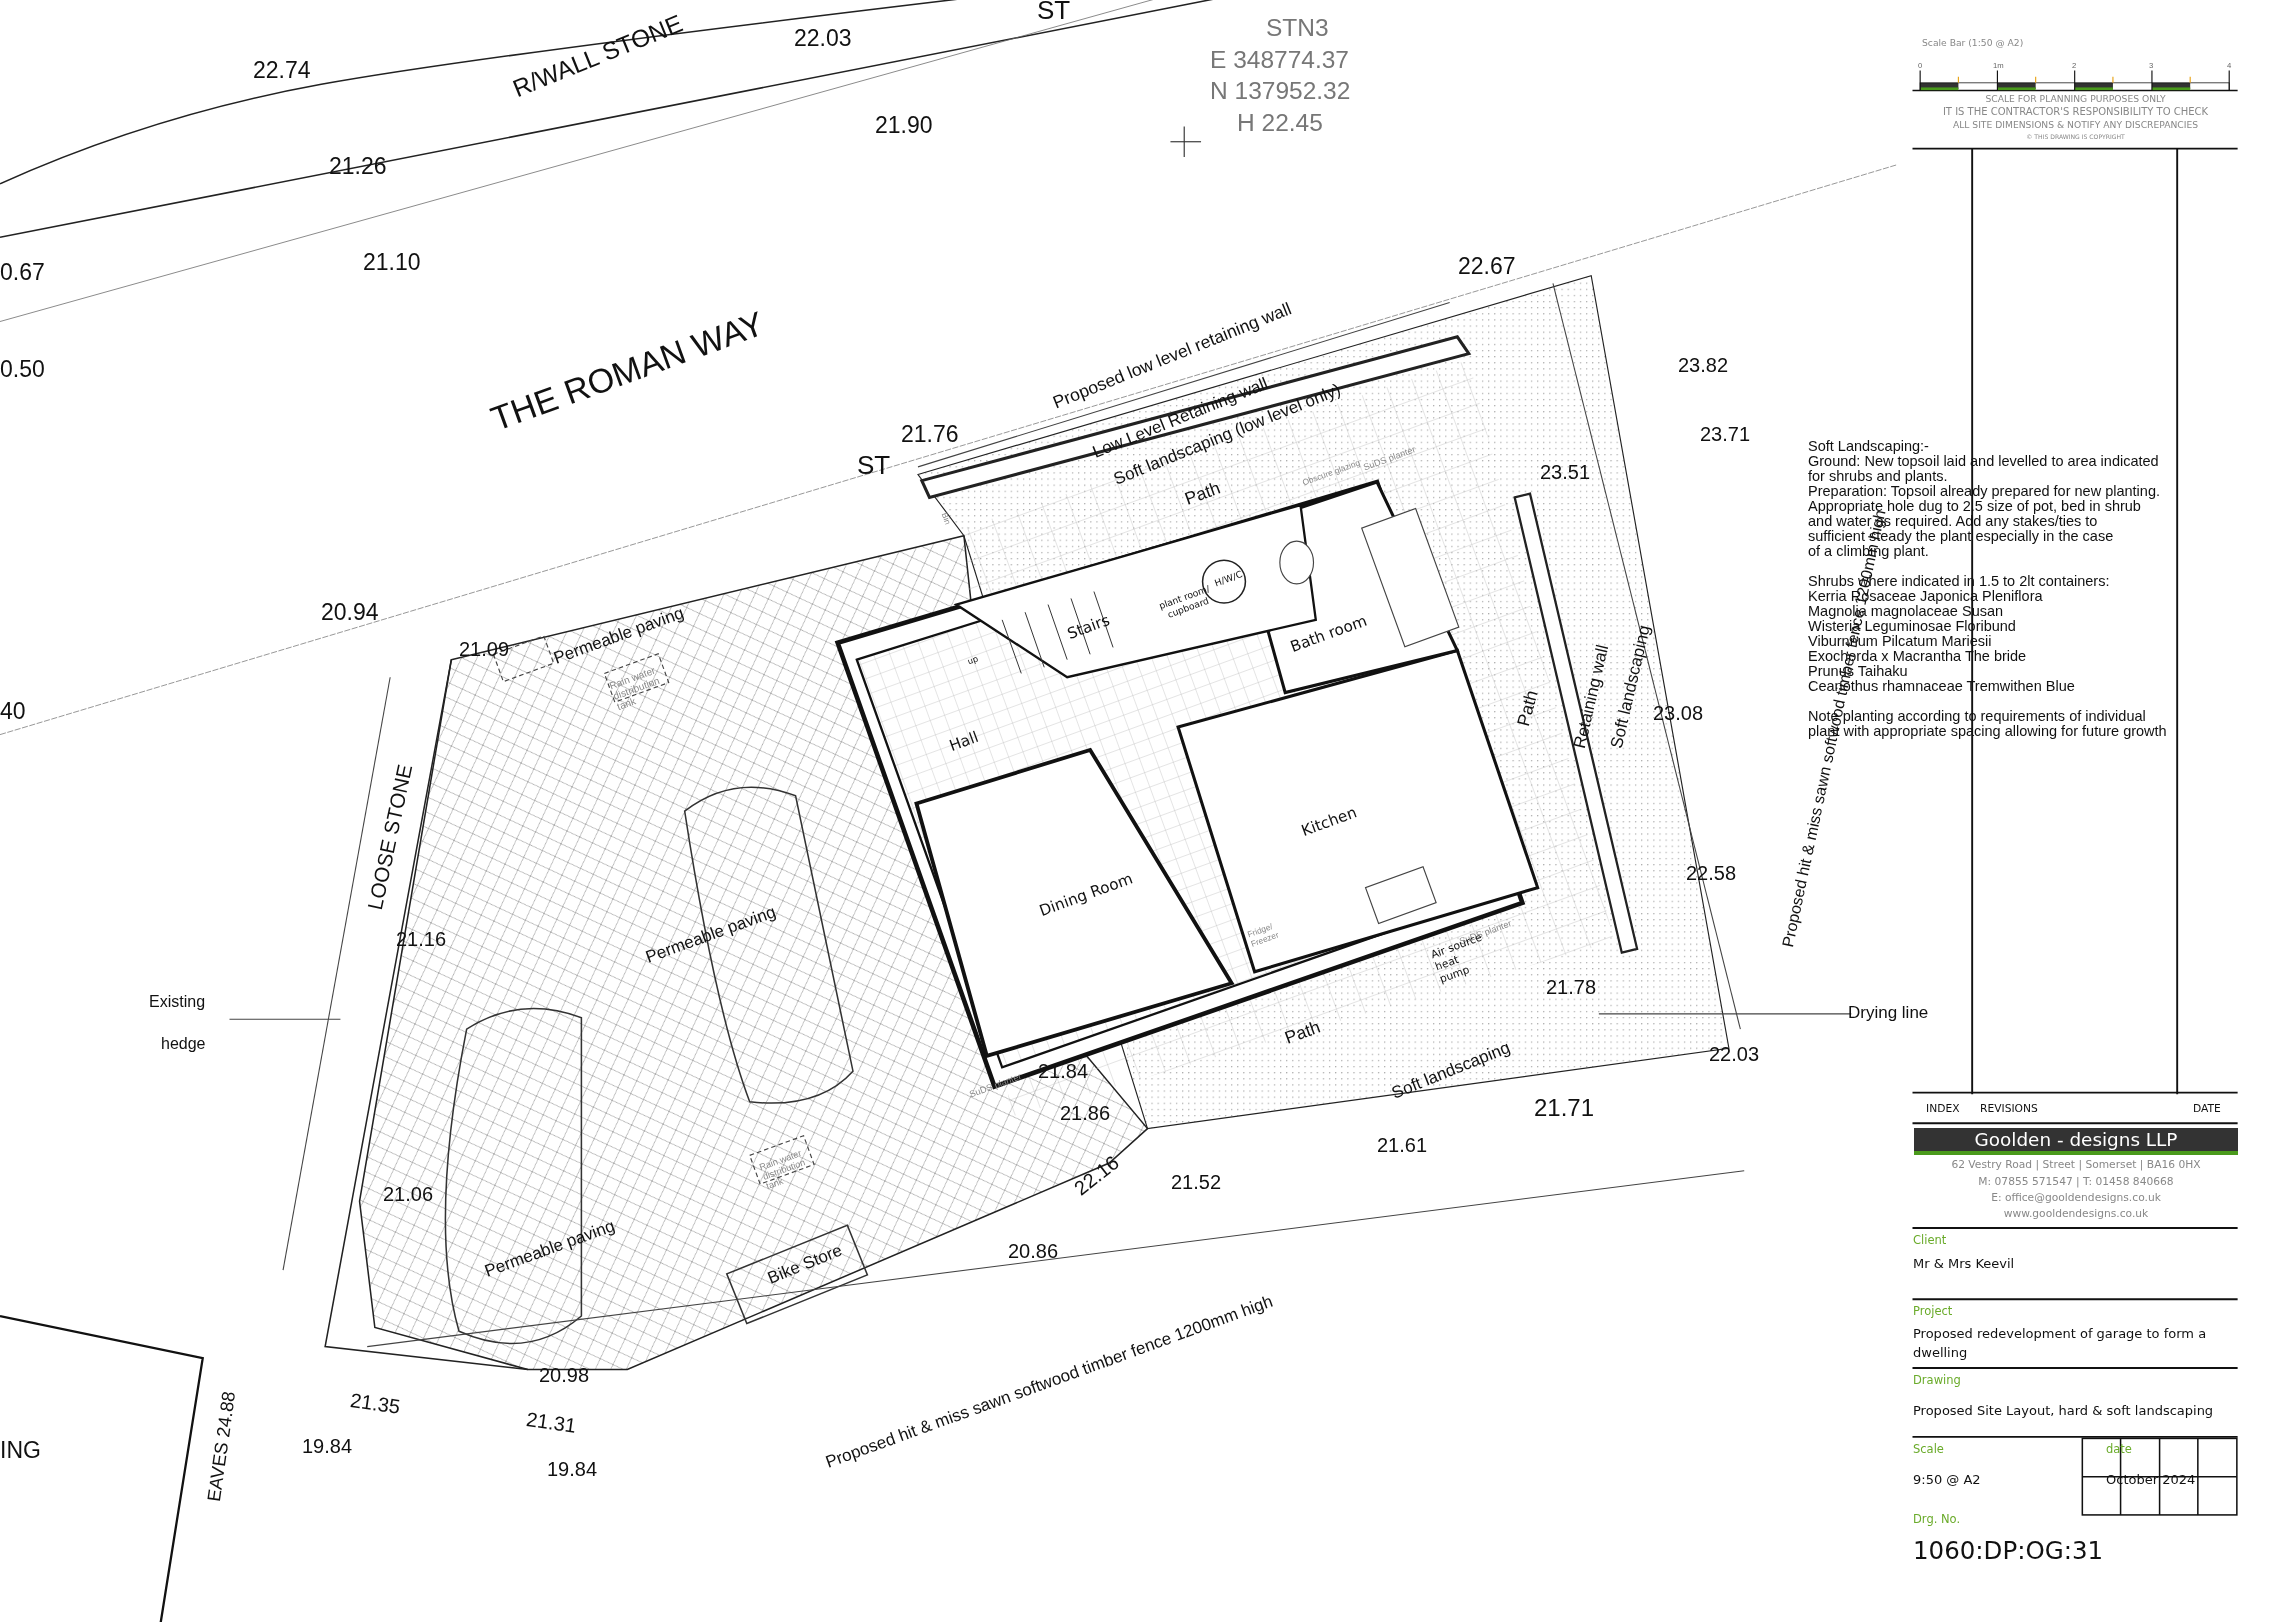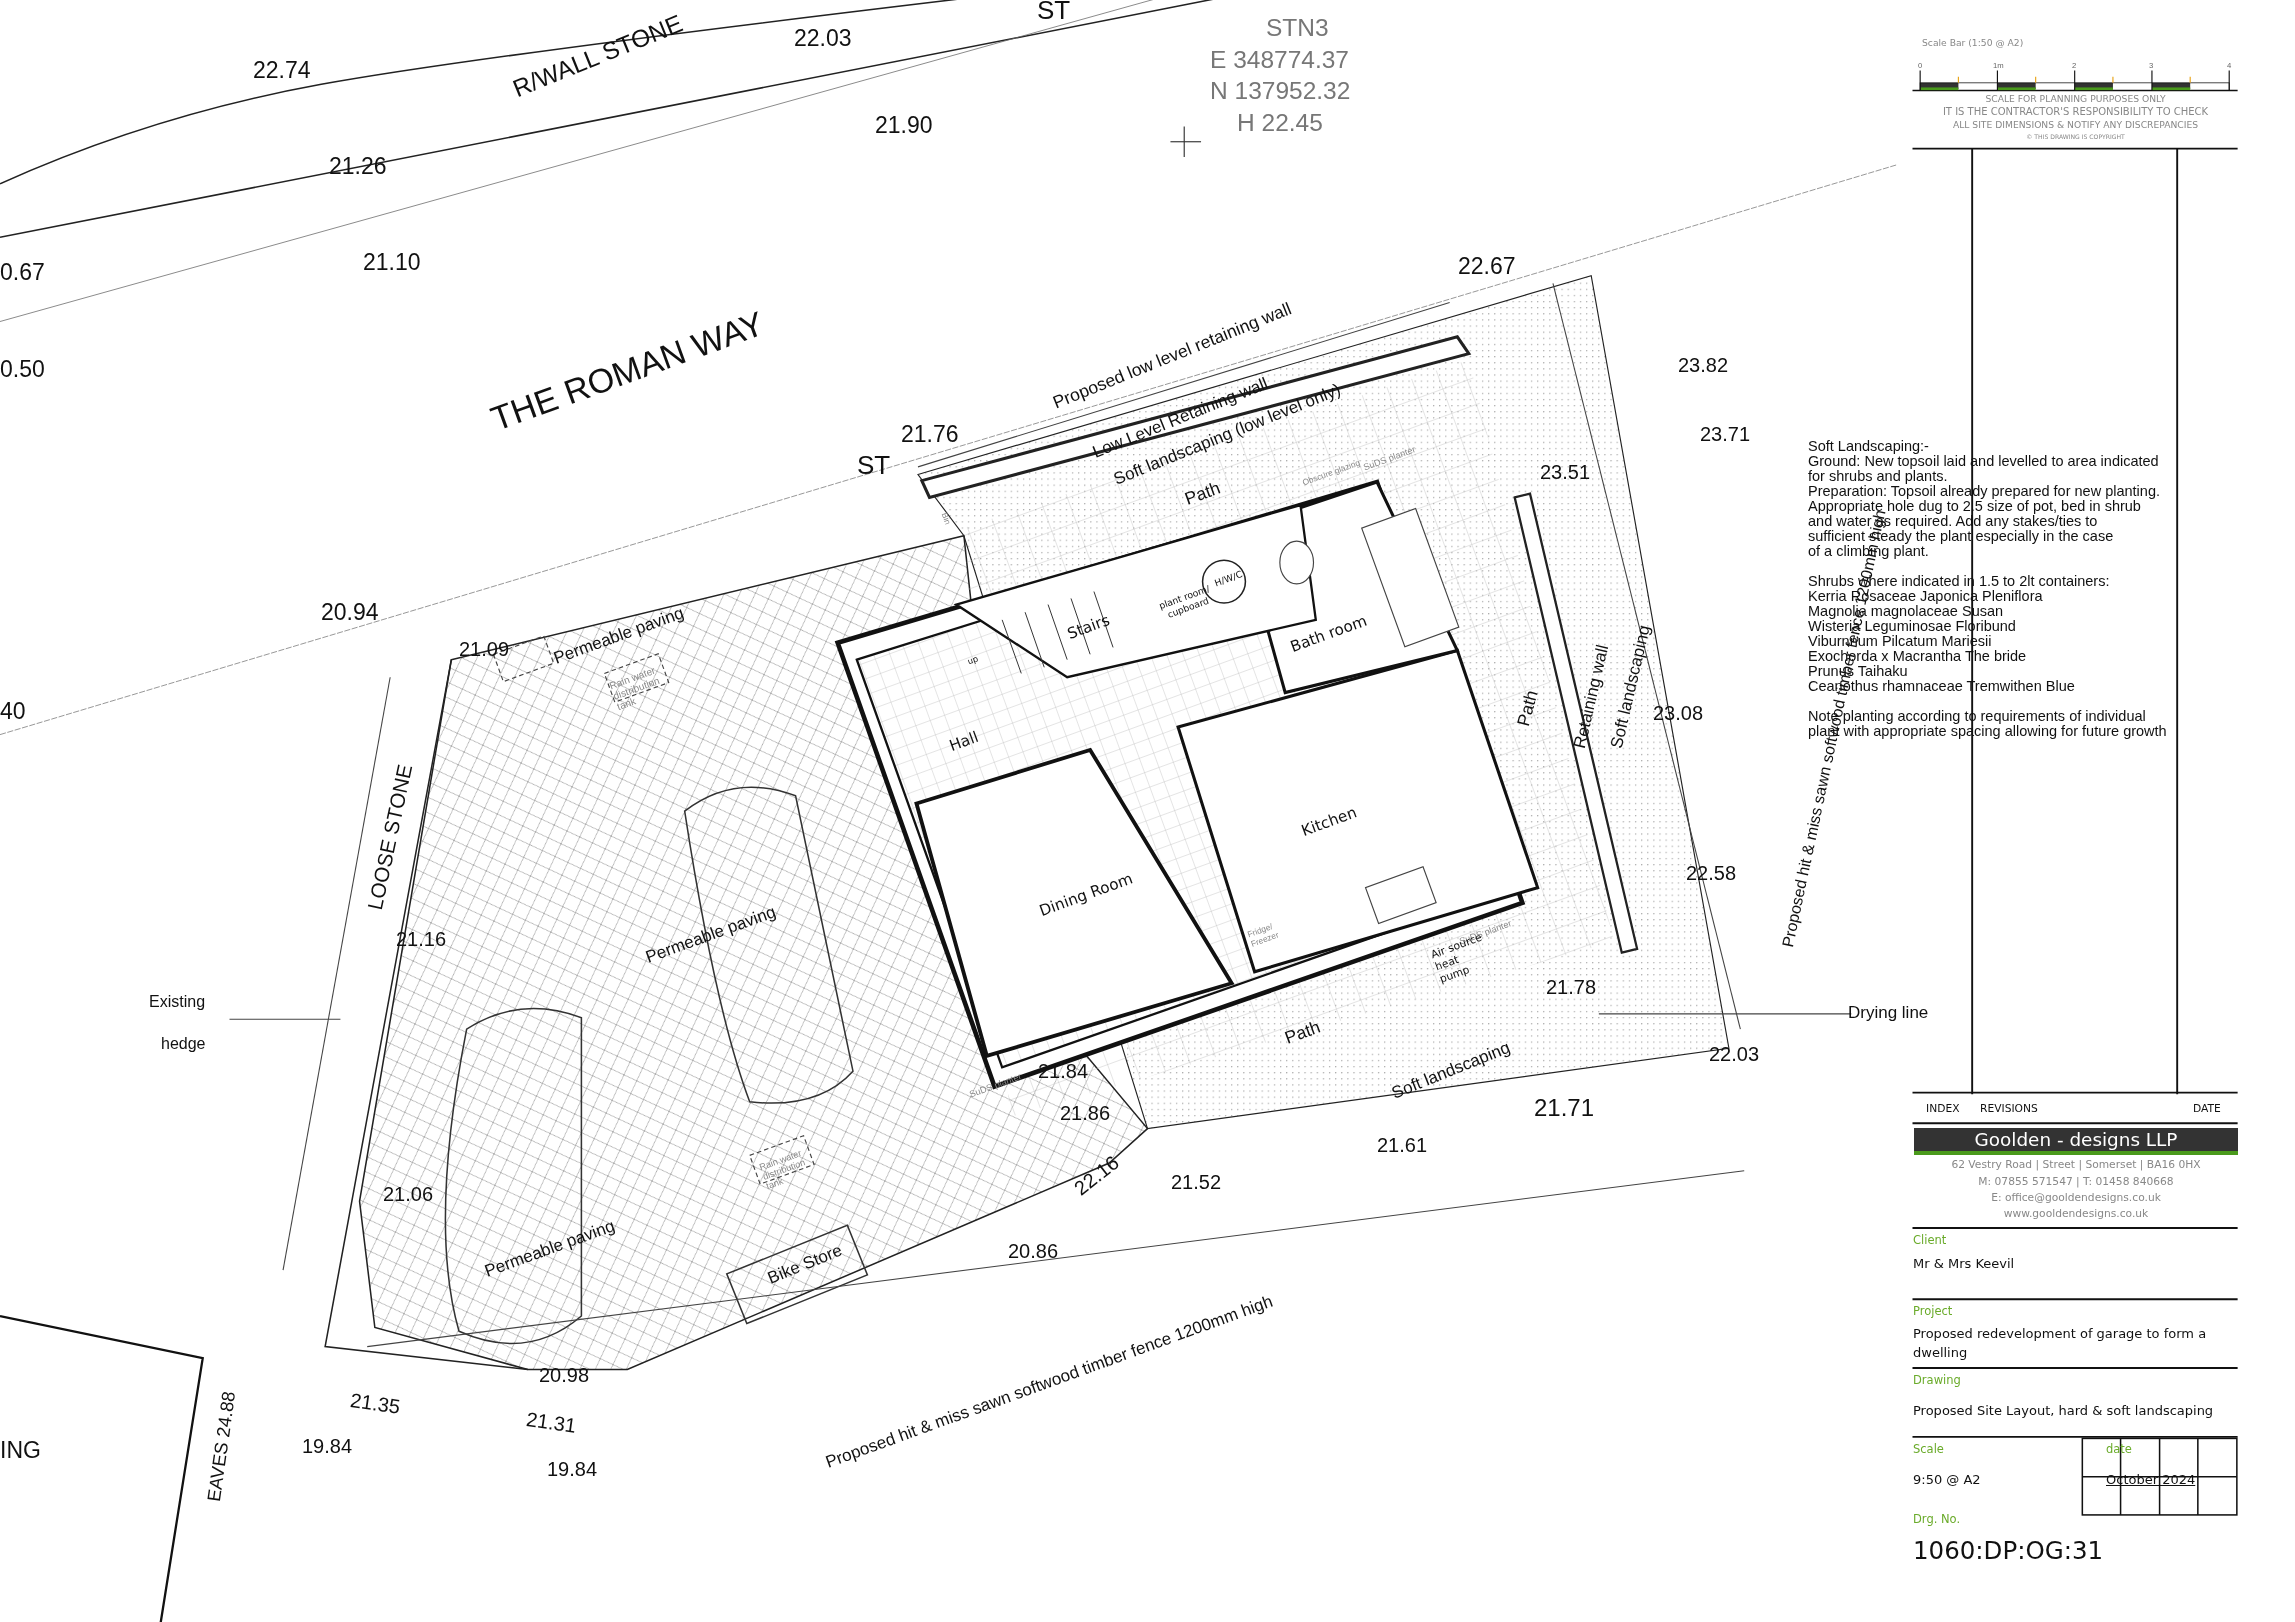--- a/index.html
+++ b/index.html
@@ -288,17 +288,17 @@
 
   <div class="cap" style="left:1913px;top:1233px;">Client</div>
   <div class="val" style="left:1913px;top:1256px;">Mr &amp; Mrs Keevil</div>
   <div class="cap" style="left:1913px;top:1304px;">Project</div>
   <div class="val" style="left:1913px;top:1324px;width:321px;line-height:19px;">Proposed redevelopment of garage to form a dwelling</div>
   <div class="cap" style="left:1913px;top:1373px;">Drawing</div>
   <div class="val" style="left:1913px;top:1403px;">Proposed Site Layout, hard &amp; soft landscaping</div>
   <div class="cap" style="left:1913px;top:1442px;">Scale</div>
   <div class="val" style="left:1913px;top:1472px;">9:50 @ A2</div>
   <div class="cap" style="left:2106px;top:1442px;">date</div>
-  <div class="val" style="left:2106px;top:1472px;text-decoration:underline;">October 2024</div>
+  <div class="val" style="left:2106px;top:1472px;">October 2024</div>
   <div class="cap" style="left:1913px;top:1512px;">Drg. No.</div>
   <div class="val" style="left:1913px;top:1536px;font-size:24.5px;">1060:DP:OG:31</div>
 </div>
 
 
 </body></html>

